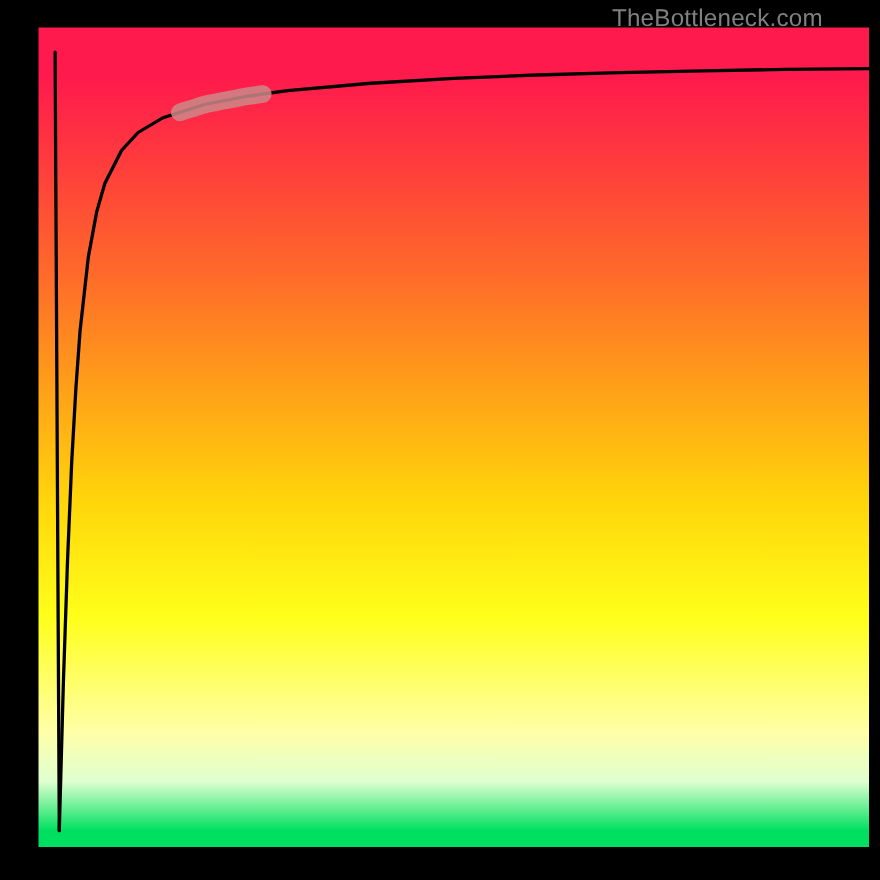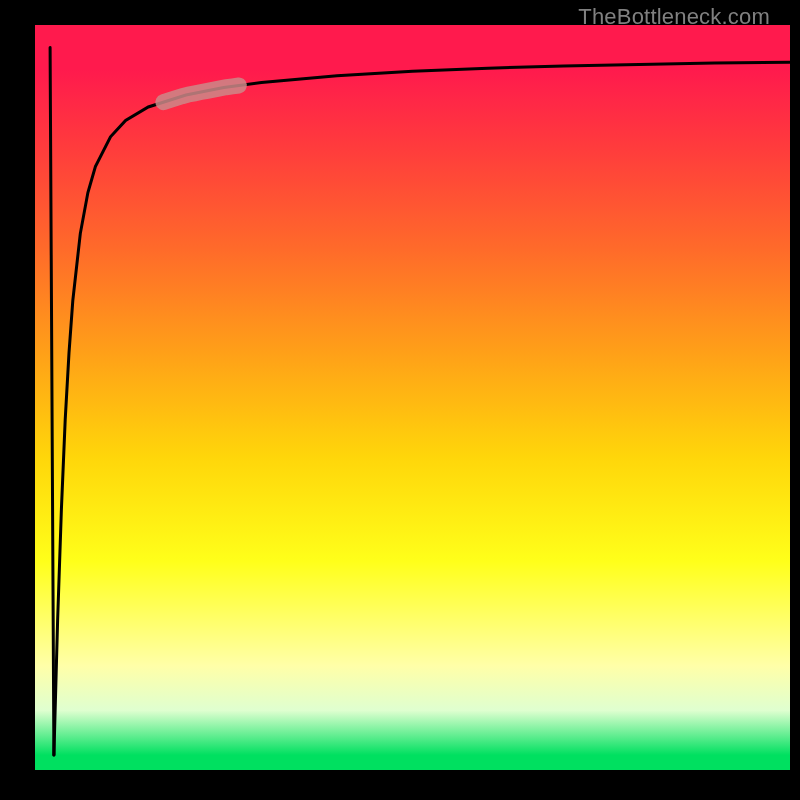--- a/index.html
+++ b/index.html
@@ -8,21 +8,20 @@
     width: 800px;
     height: 800px;
     background: #000;
     overflow: hidden;
     font-family: Arial, Helvetica, sans-serif;
   }
   .stage {
     position: relative;
     width: 758px;
     height: 800px;
-    padding-left: 22px;
   }
   
   .plot {
     position: absolute;
     left: 35px;
     top: 25px;
     width: 755px;
     height: 745px;
     background: linear-gradient(
       to bottom,

